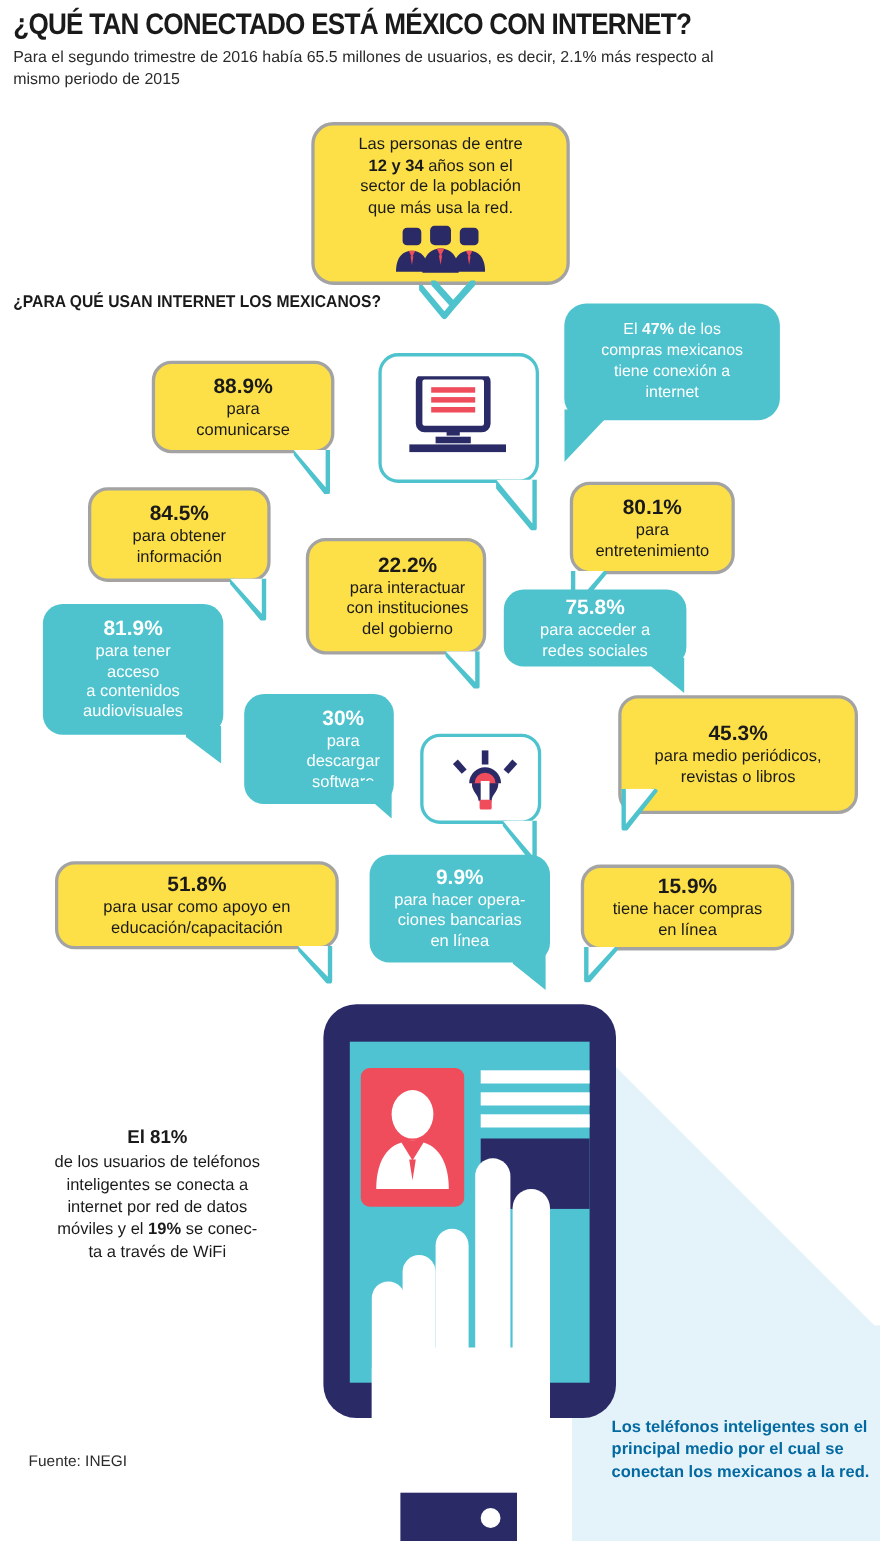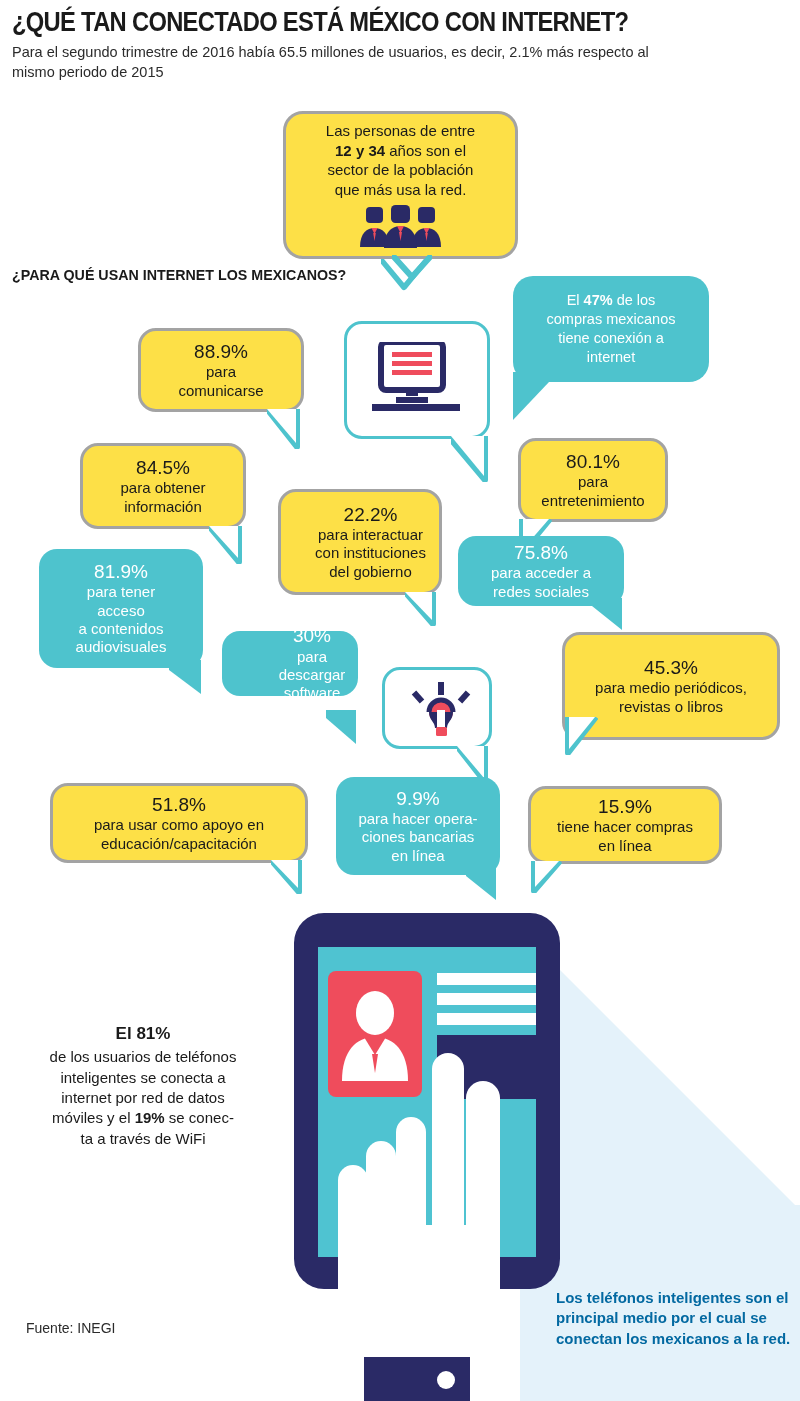--- a/index.html
+++ b/index.html
@@ -57,21 +57,21 @@
   }
   .bub.outline {
     background: #fde047;
     border: 3px solid #a3a3a3;
     color: #1a1a1a;
   }
   .bub.filled {
     background: #4ec3cd;
     color: #ffffff;
   }
-  .bub .pct { font-weight: 400; }
+  .bub .pct { font-weight: 700; }
   .bub .lbl { font-weight: 400; }
 
   
   .iconbub { position: absolute; background:#fff; border:3px solid #4ec3cd; border-radius:18px; }
 
   
   .lightpanel {
     position: absolute;
     left: 0; top: 0; width: 800px; height: 1401px;
     pointer-events: none;
@@ -226,21 +226,21 @@
 
 <div class="bub filled" style="left:458px; top:536px; width:166px; height:70px;">
   <div class="pct" style="font-size:19px;">75.8%</div>
   <div class="lbl" style="font-size:15px; white-space:pre-line;">para acceder a
 redes sociales</div>
 </div>
 <svg width="32" height="32" viewBox="0 0 32 32" style="position:absolute; left:592px; top:598px;">
   <path d="M0 0 L0 8 L30 32 L30 0 Z" fill="#4ec3cd"></path>
 </svg>
 
-<div class="bub filled" style="left:222px; top:631px; width:136px; height:65px;padding-left:44px;">
+<div class="bub filled" style="left:222px; top:631px; width:136px; height:100px;padding-left:44px;">
   <div class="pct" style="font-size:19px;">30%</div>
   <div class="lbl" style="font-size:15px; white-space:pre-line;">para descargar
 software</div>
 </div>
 <svg width="32" height="34" viewBox="0 0 32 34" style="position:absolute; left:326px; top:710px;">
   <path d="M0 0 L0 8 L30 34 L30 0 Z" fill="#4ec3cd"></path>
 </svg>
 
 <div class="iconbub" style="left:382px; top:667px; width:110px; height:82px;">
   <svg width="64" height="58" viewBox="0 0 64 58" style="position:absolute; left:24px; top:12px;">

